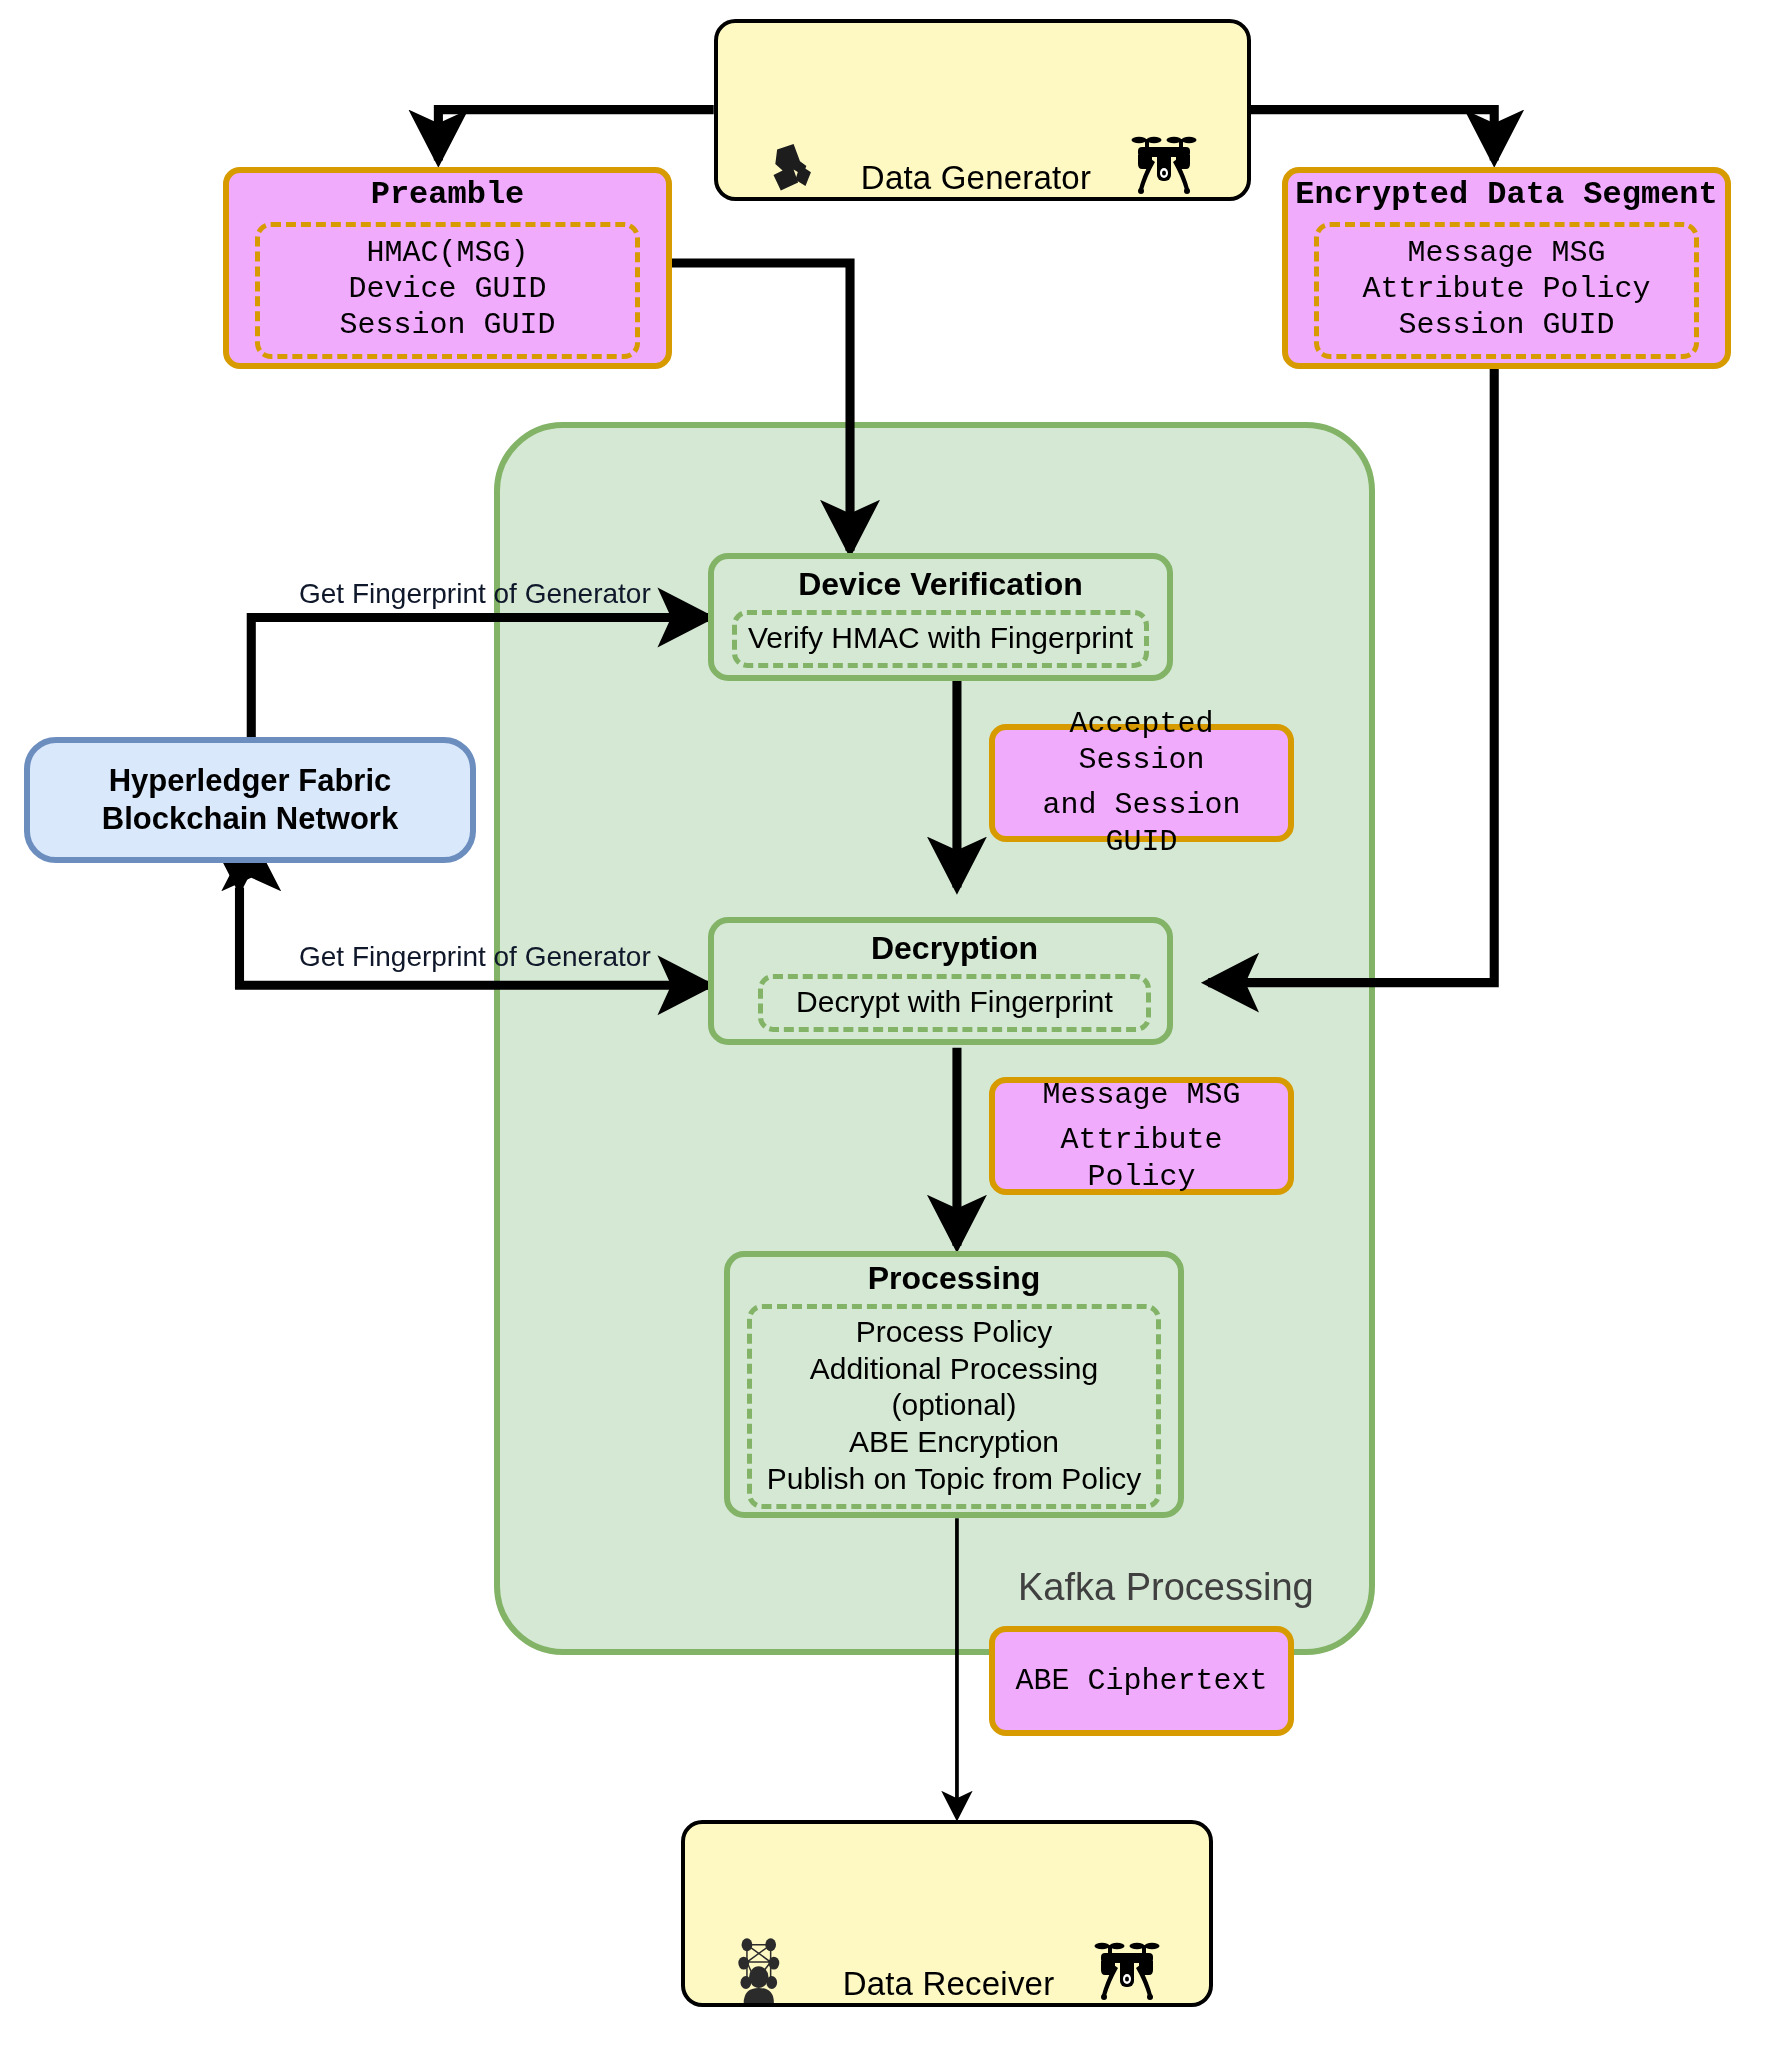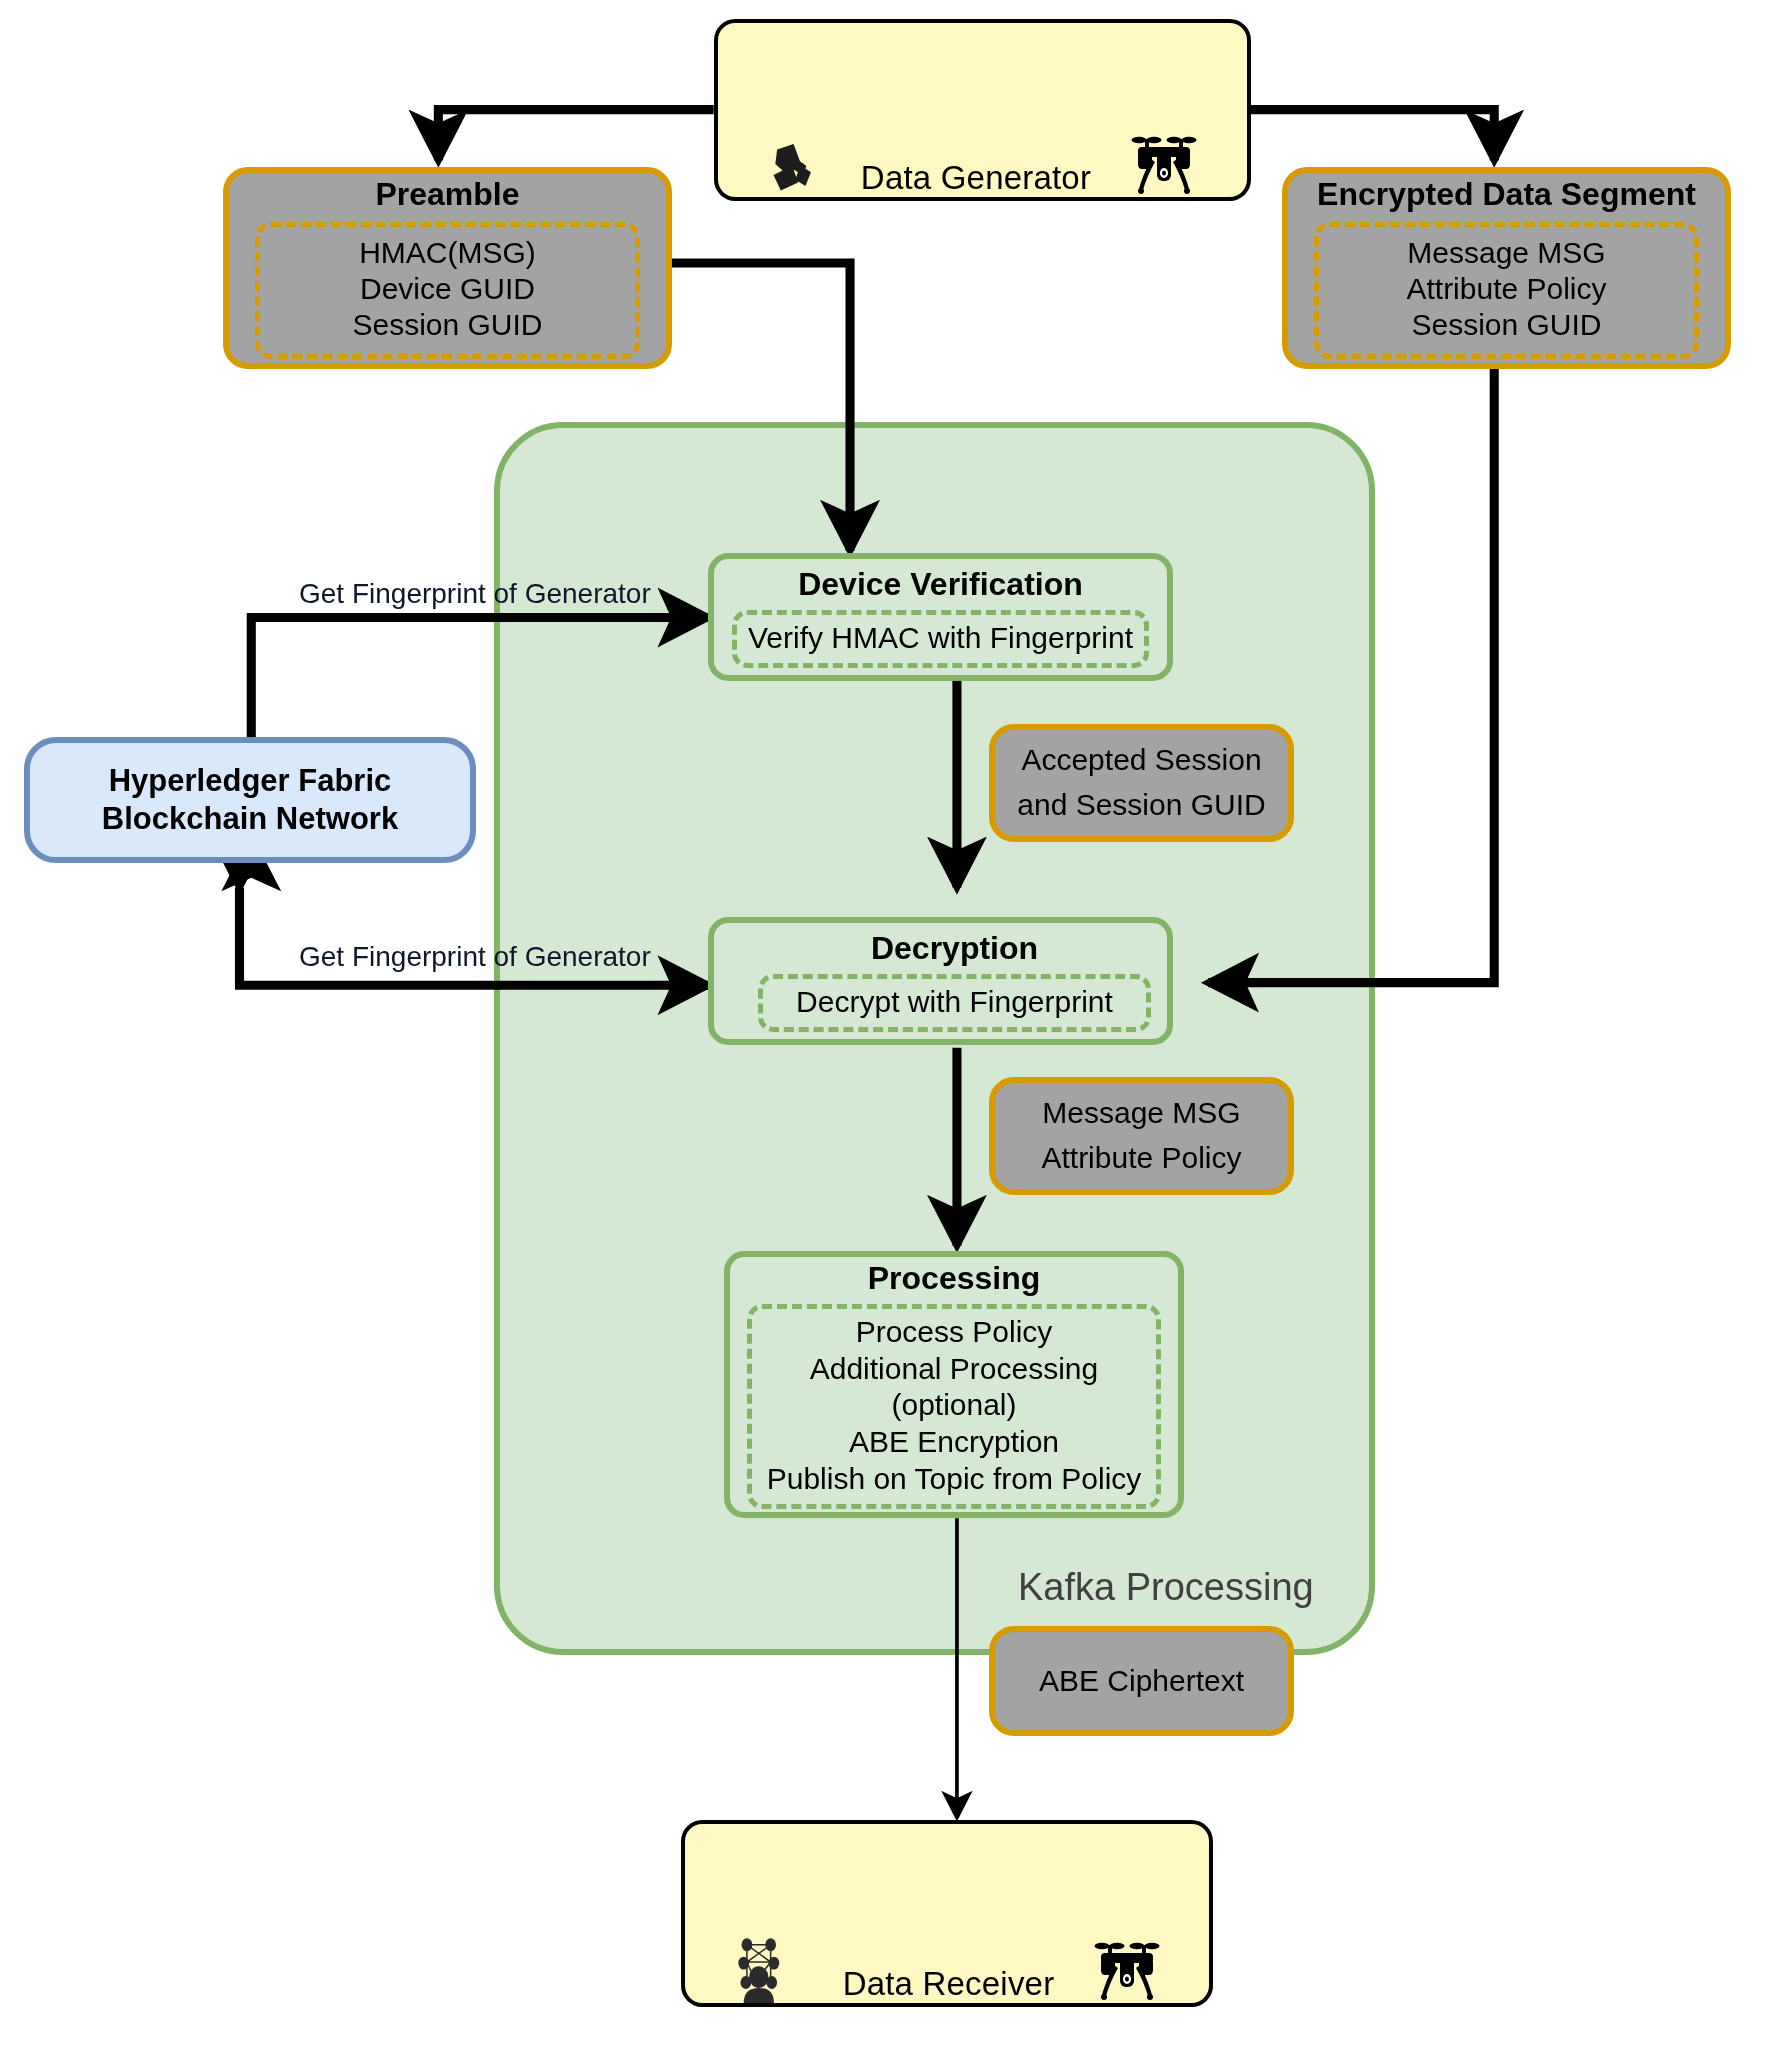--- a/index.html
+++ b/index.html
@@ -9,21 +9,21 @@
 
   .node{position:absolute;box-sizing:border-box;display:flex;flex-direction:column;
         align-items:center;justify-content:center;text-align:center;}
 
   
   .endpoint{background:#fef9c3;border:4.8px solid #000000;border-radius:21.4px;
             display:flex;flex-direction:row;align-items:flex-end;justify-content:center;gap:37px;}
   .endpoint .lbl{font-size:33px;color:#000;letter-spacing:0.2px;}
 
   
-  .orange{background:#a3a3a3;border:6.4px solid #d79b00;border-radius:25px;}
+  .orange{background:#f0abfc;border:6.4px solid #d79b00;border-radius:17px;font-family:Liberation Mono, monospace;}
   .orange .title{font-weight:bold;font-size:32px;color:#000;margin:6.4px 0 3.2px;}
   .orange .inner{border:5.3px dashed #d79b00;border-radius:16px;width:86%;
                  padding:8.6px 0 10.7px;margin:5.3px 0 7.5px;}
   .orange .inner .row{font-size:30px;line-height:1.2;color:#000;}
   .orange .plain{font-size:30px;line-height:1.22;color:#000;padding:4.3px 10.7px;}
 
   
   .blue{background:#dae8fc;border:6.4px solid #6c8ebf;border-radius:32px;}
   .blue .t{font-weight:bold;font-size:31px;line-height:1.22;color:#000;}
 

